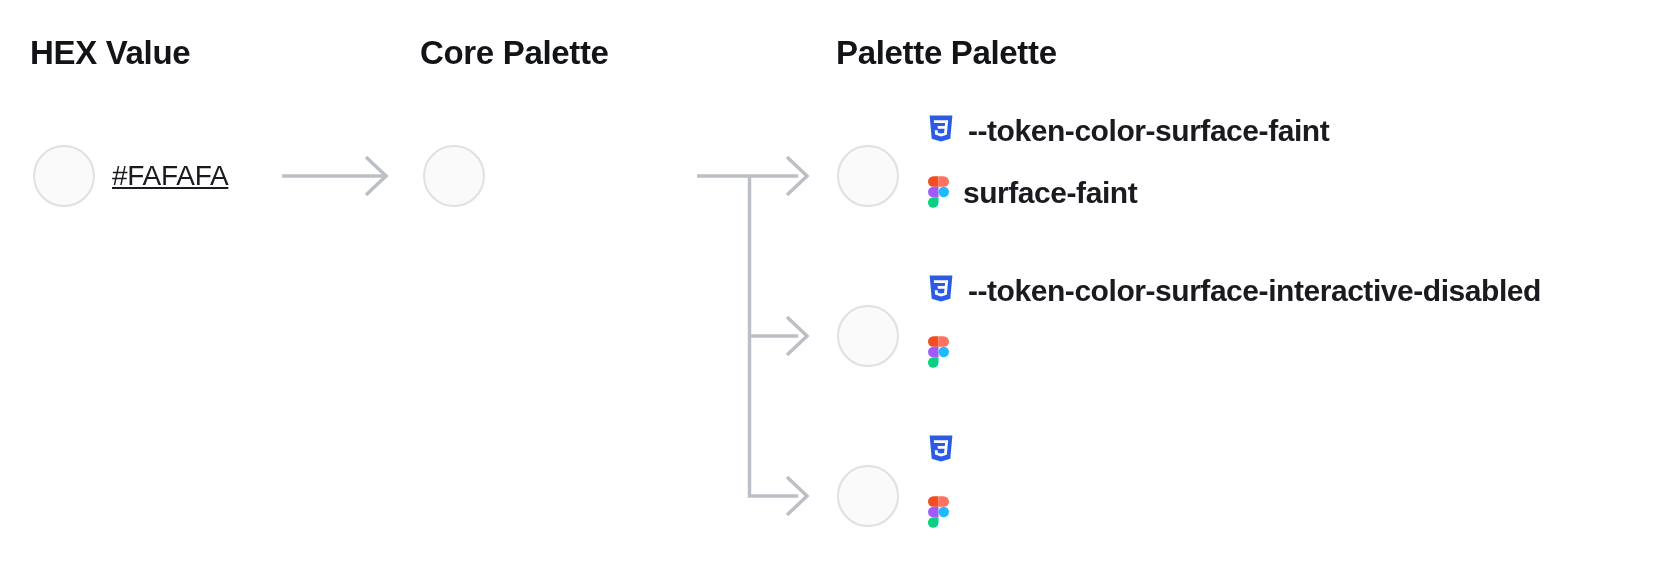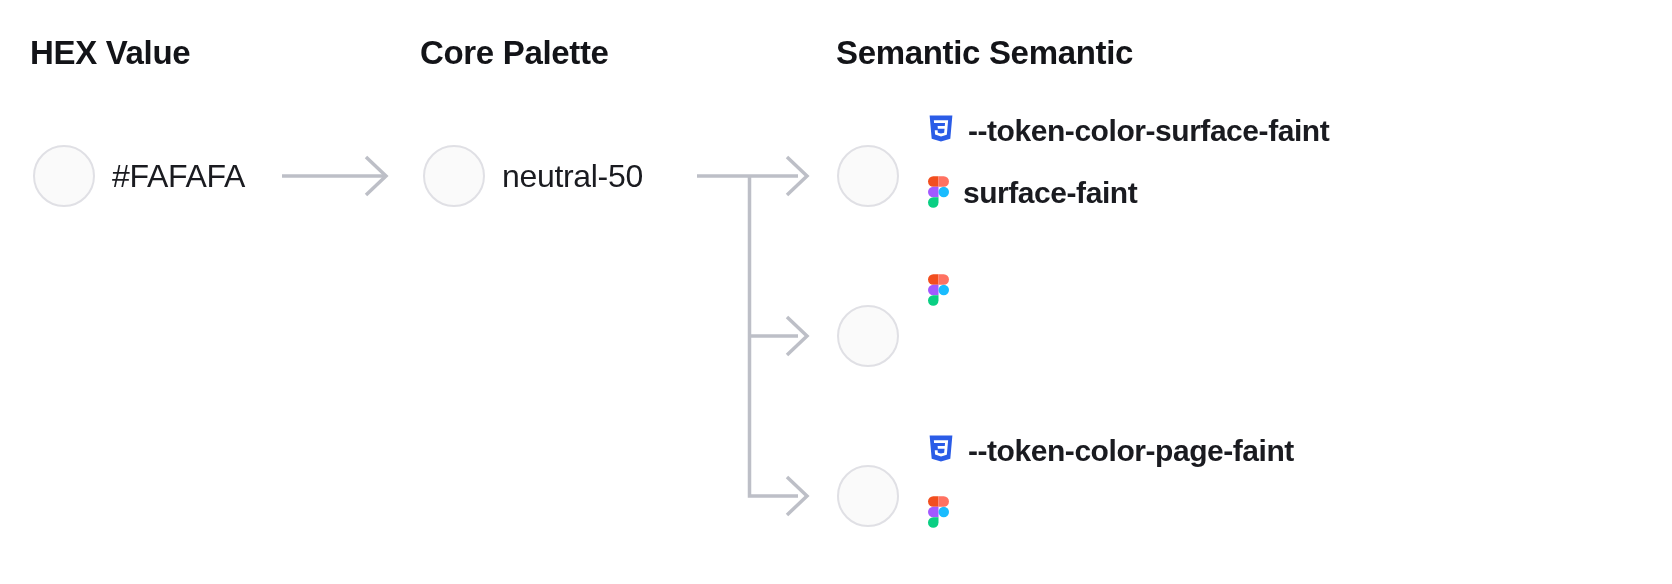--- a/index.html
+++ b/index.html
@@ -26,24 +26,25 @@
   .swatch{
     position:absolute;
     width:62px;height:62px;border-radius:50%;
     box-sizing:border-box;
     background:var(--swatch-fill,#FAFAFA);
     border:2px solid var(--swatch-border,#e0e0e5);
   }
   .node-label{
     position:absolute;
     height:62px;display:flex;align-items:center;
-    font-size:32px;font-weight:400;
+    font-size:28px;font-weight:400;
     color:var(--body-text,#1a1b20);
     letter-spacing:-0.01em;
     white-space:nowrap;
+    text-decoration:underline;
   }
   .sem-text{
     position:absolute;left:928px;width:744px;
     display:flex;flex-direction:column;
   }
   .sem-line{
     height:62px;display:flex;gap:14px;
   }
   .sem-line .tok{
     font-size:30px;font-weight:700;
@@ -72,27 +73,26 @@
     <path class="ln" d="M697 176 H798"></path>
     <path class="ln" d="M787 157 L807 176 L787 195"></path>
     <path class="ln" d="M749.5 176 V496 H798"></path>
     <path class="ln" d="M787 477 L807 496 L787 515"></path>
     <path class="ln" d="M749.5 336 H798"></path>
     <path class="ln" d="M787 317 L807 336 L787 355"></path>
   </svg>
 
   <div class="col-title" style="left:30px">HEX Value</div>
   <div class="col-title" style="left:420px">Core Palette</div>
-  <div class="col-title" style="left:836px">Semantic Semantic</div>
+  <div class="col-title" style="left:836px">Palette Palette</div>
 
   <span class="swatch" style="left:33px;top:145px"></span>
   <div class="node-label" style="left:112px;top:145px">#FAFAFA</div>
 
   <span class="swatch" style="left:423px;top:145px"></span>
-  <div class="node-label" style="left:502px;top:145px">neutral-50</div>
 
   <span class="swatch" style="left:837px;top:145px"></span>
   <div class="sem-text" style="top:114px">
     <div class="sem-line">
       <span class="icon">
         <svg width="26" height="29" viewBox="0 0 24 24">
             <path class="css-shield" fill-rule="evenodd" d="M1.5 0h21l-1.91 21.563L11.977 24l-8.564-2.438L1.5 0zM17.09 4.413L5.41 4.41l.213 2.622 10.125.002-.255 2.716h-6.64l.24 2.573h6.182l-.366 3.523-2.91.804-2.956-.81-.188-2.11h-2.61l.29 3.855L12 19.288l5.373-1.53L18.59 4.414z"></path>
           </svg>
       </span>
       <span class="tok">--token-color-surface-faint</span>
@@ -108,40 +108,47 @@
           </svg>
       </span>
       <span class="tok">surface-faint</span>
     </div>
   </div>
 
   <span class="swatch" style="left:837px;top:305px"></span>
   <div class="sem-text" style="top:274px">
     <div class="sem-line">
       <span class="icon">
+        <svg width="26" height="29" viewBox="0 0 24 24">
+            <path class="css-shield" fill-rule="evenodd" d="M1.5 0h21l-1.91 21.563L11.977 24l-8.564-2.438L1.5 0zM17.09 4.413L5.41 4.41l.213 2.622 10.125.002-.255 2.716h-6.64l.24 2.573h6.182l-.366 3.523-2.91.804-2.956-.81-.188-2.11h-2.61l.29 3.855L12 19.288l5.373-1.53L18.59 4.414z"></path>
+          </svg>
+      </span>
+      <span class="tok">--token-color-surface-interactive-disabled</span>
+    </div>
+    <div class="sem-line">
+      <span class="icon">
         <svg width="21" height="32" viewBox="0 0 38 57">
             <path class="fig-p1" d="M19 0H9.5a9.5 9.5 0 0 0 0 19H19V0z"></path>
             <path class="fig-p2" d="M19 0h9.5a9.5 9.5 0 1 1 0 19H19V0z"></path>
             <path class="fig-p3" d="M19 19H9.5a9.5 9.5 0 0 0 0 19H19V19z"></path>
             <circle class="fig-p4" cx="28.5" cy="28.5" r="9.5"></circle>
             <path class="fig-p5" d="M19 38H9.5a9.5 9.5 0 1 0 9.5 9.5V38z"></path>
           </svg>
       </span>
     </div>
   </div>
 
   <span class="swatch" style="left:837px;top:465px"></span>
   <div class="sem-text" style="top:434px">
     <div class="sem-line">
       <span class="icon">
         <svg width="26" height="29" viewBox="0 0 24 24">
             <path class="css-shield" fill-rule="evenodd" d="M1.5 0h21l-1.91 21.563L11.977 24l-8.564-2.438L1.5 0zM17.09 4.413L5.41 4.41l.213 2.622 10.125.002-.255 2.716h-6.64l.24 2.573h6.182l-.366 3.523-2.91.804-2.956-.81-.188-2.11h-2.61l.29 3.855L12 19.288l5.373-1.53L18.59 4.414z"></path>
           </svg>
       </span>
-      <span class="tok">--token-color-page-faint</span>
     </div>
     <div class="sem-line">
       <span class="icon">
         <svg width="21" height="32" viewBox="0 0 38 57">
             <path class="fig-p1" d="M19 0H9.5a9.5 9.5 0 0 0 0 19H19V0z"></path>
             <path class="fig-p2" d="M19 0h9.5a9.5 9.5 0 1 1 0 19H19V0z"></path>
             <path class="fig-p3" d="M19 19H9.5a9.5 9.5 0 0 0 0 19H19V19z"></path>
             <circle class="fig-p4" cx="28.5" cy="28.5" r="9.5"></circle>
             <path class="fig-p5" d="M19 38H9.5a9.5 9.5 0 1 0 9.5 9.5V38z"></path>
           </svg>

